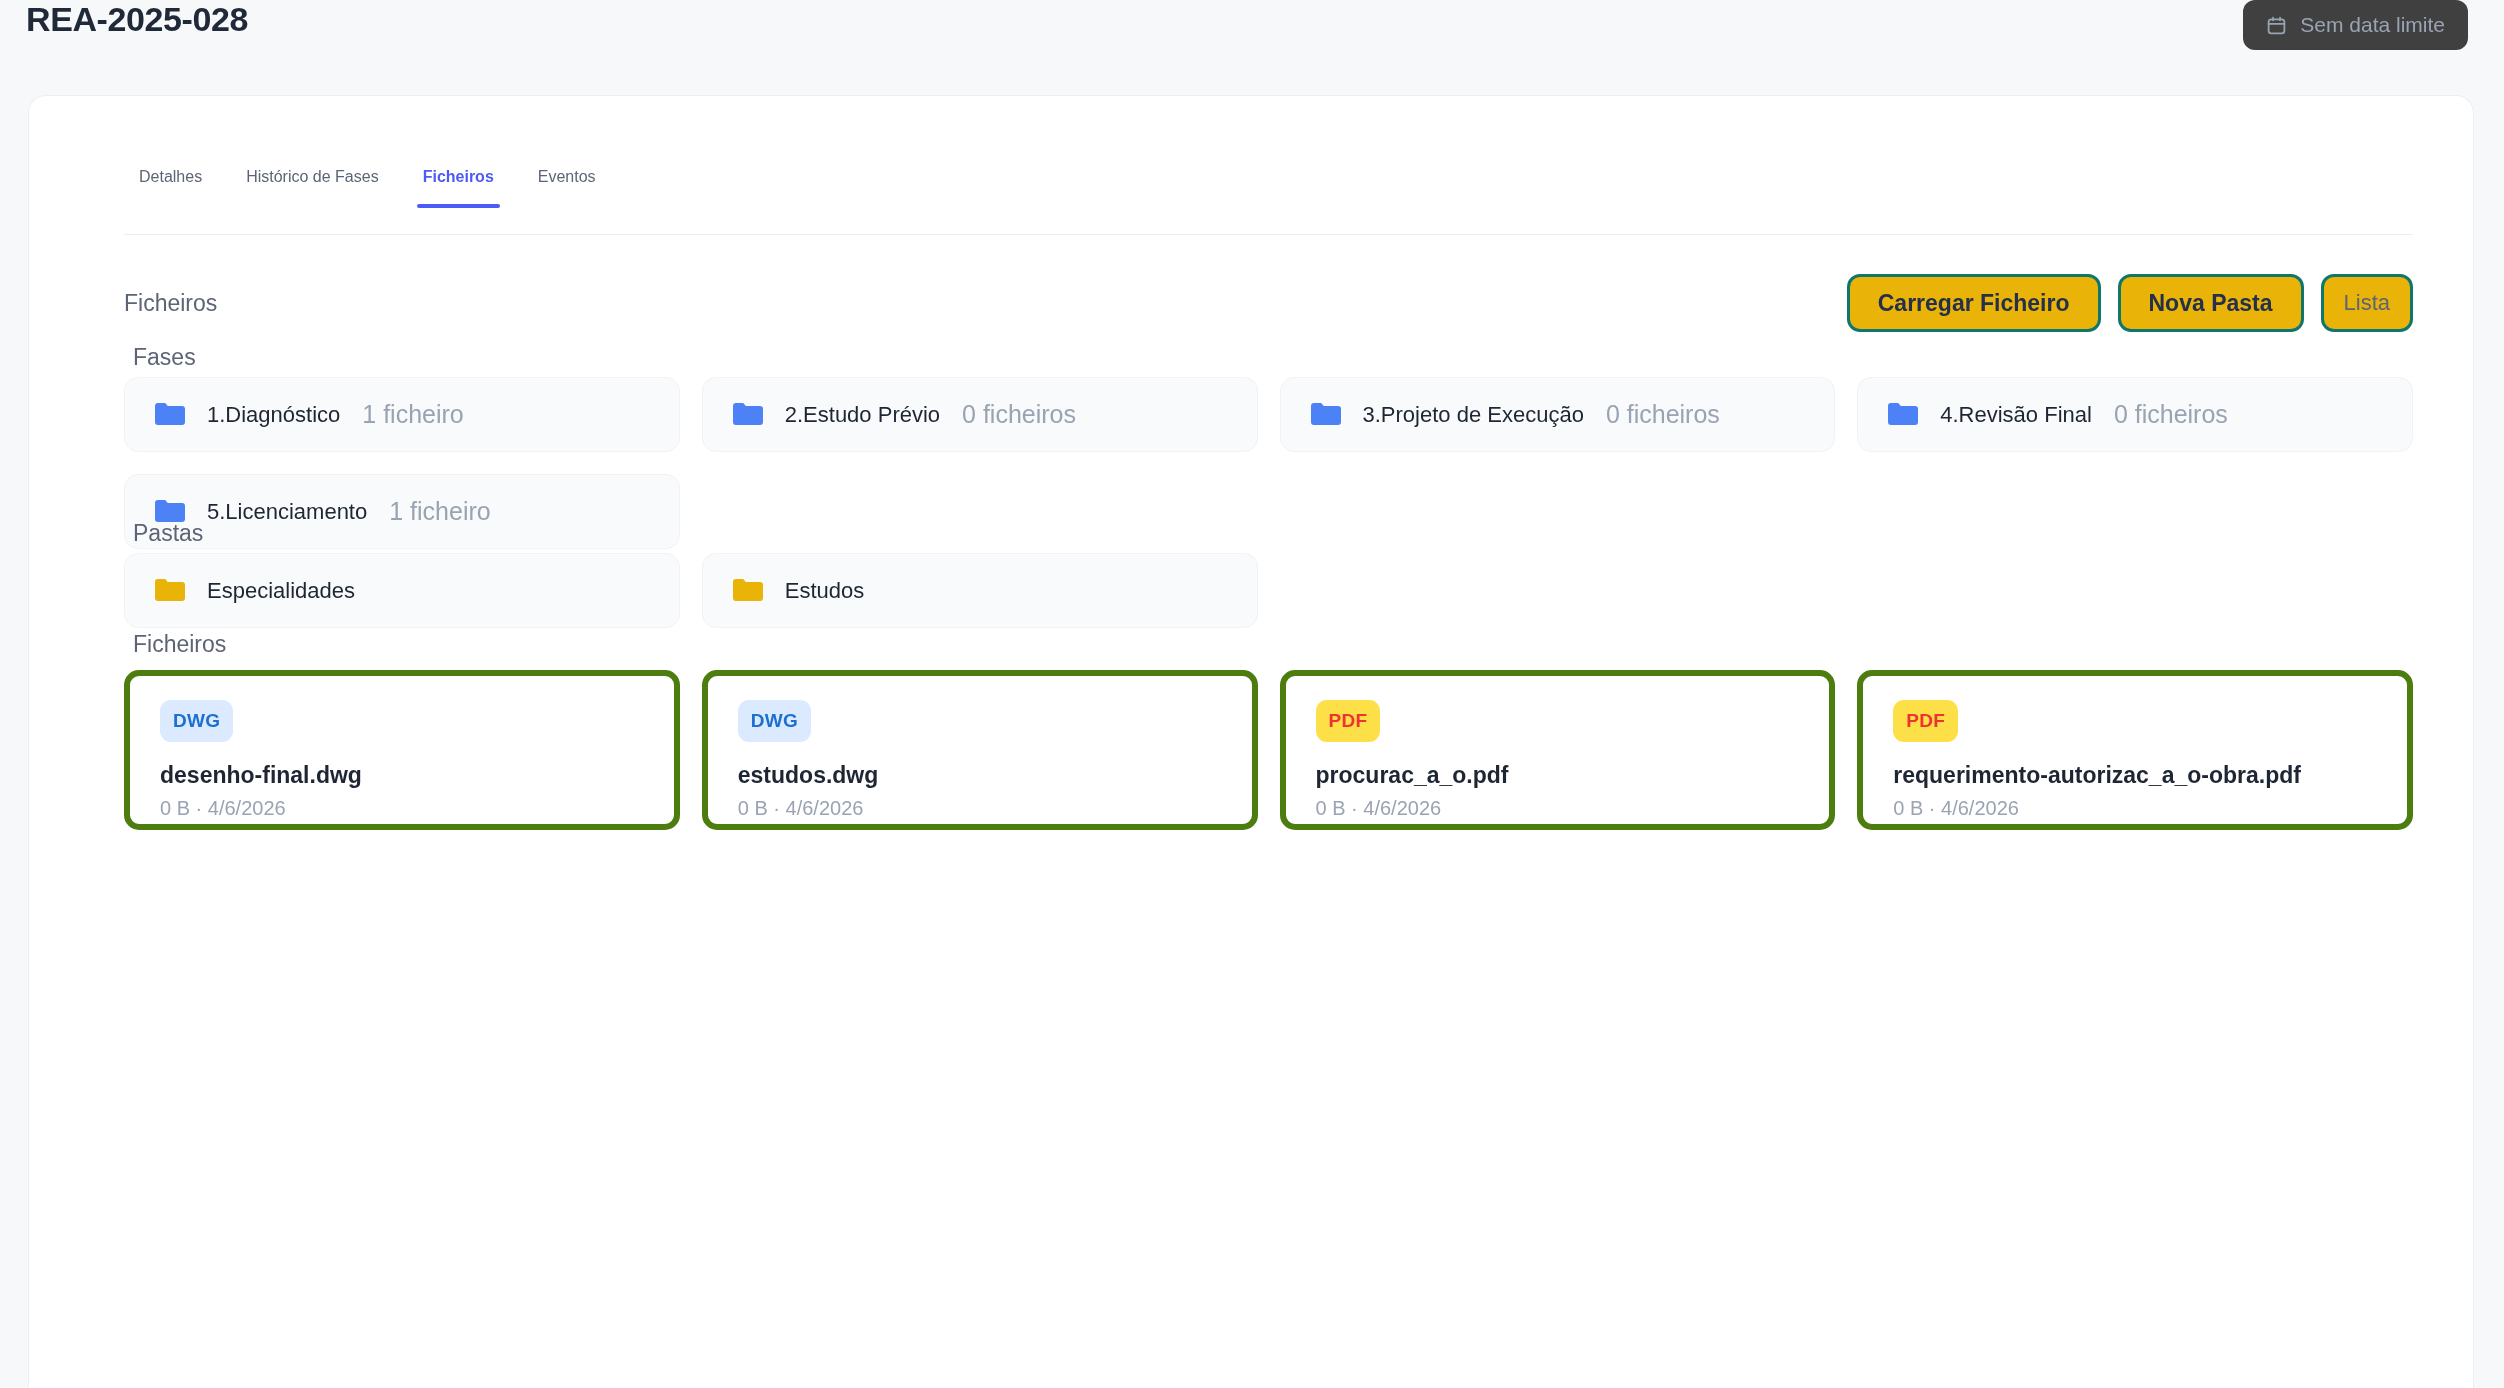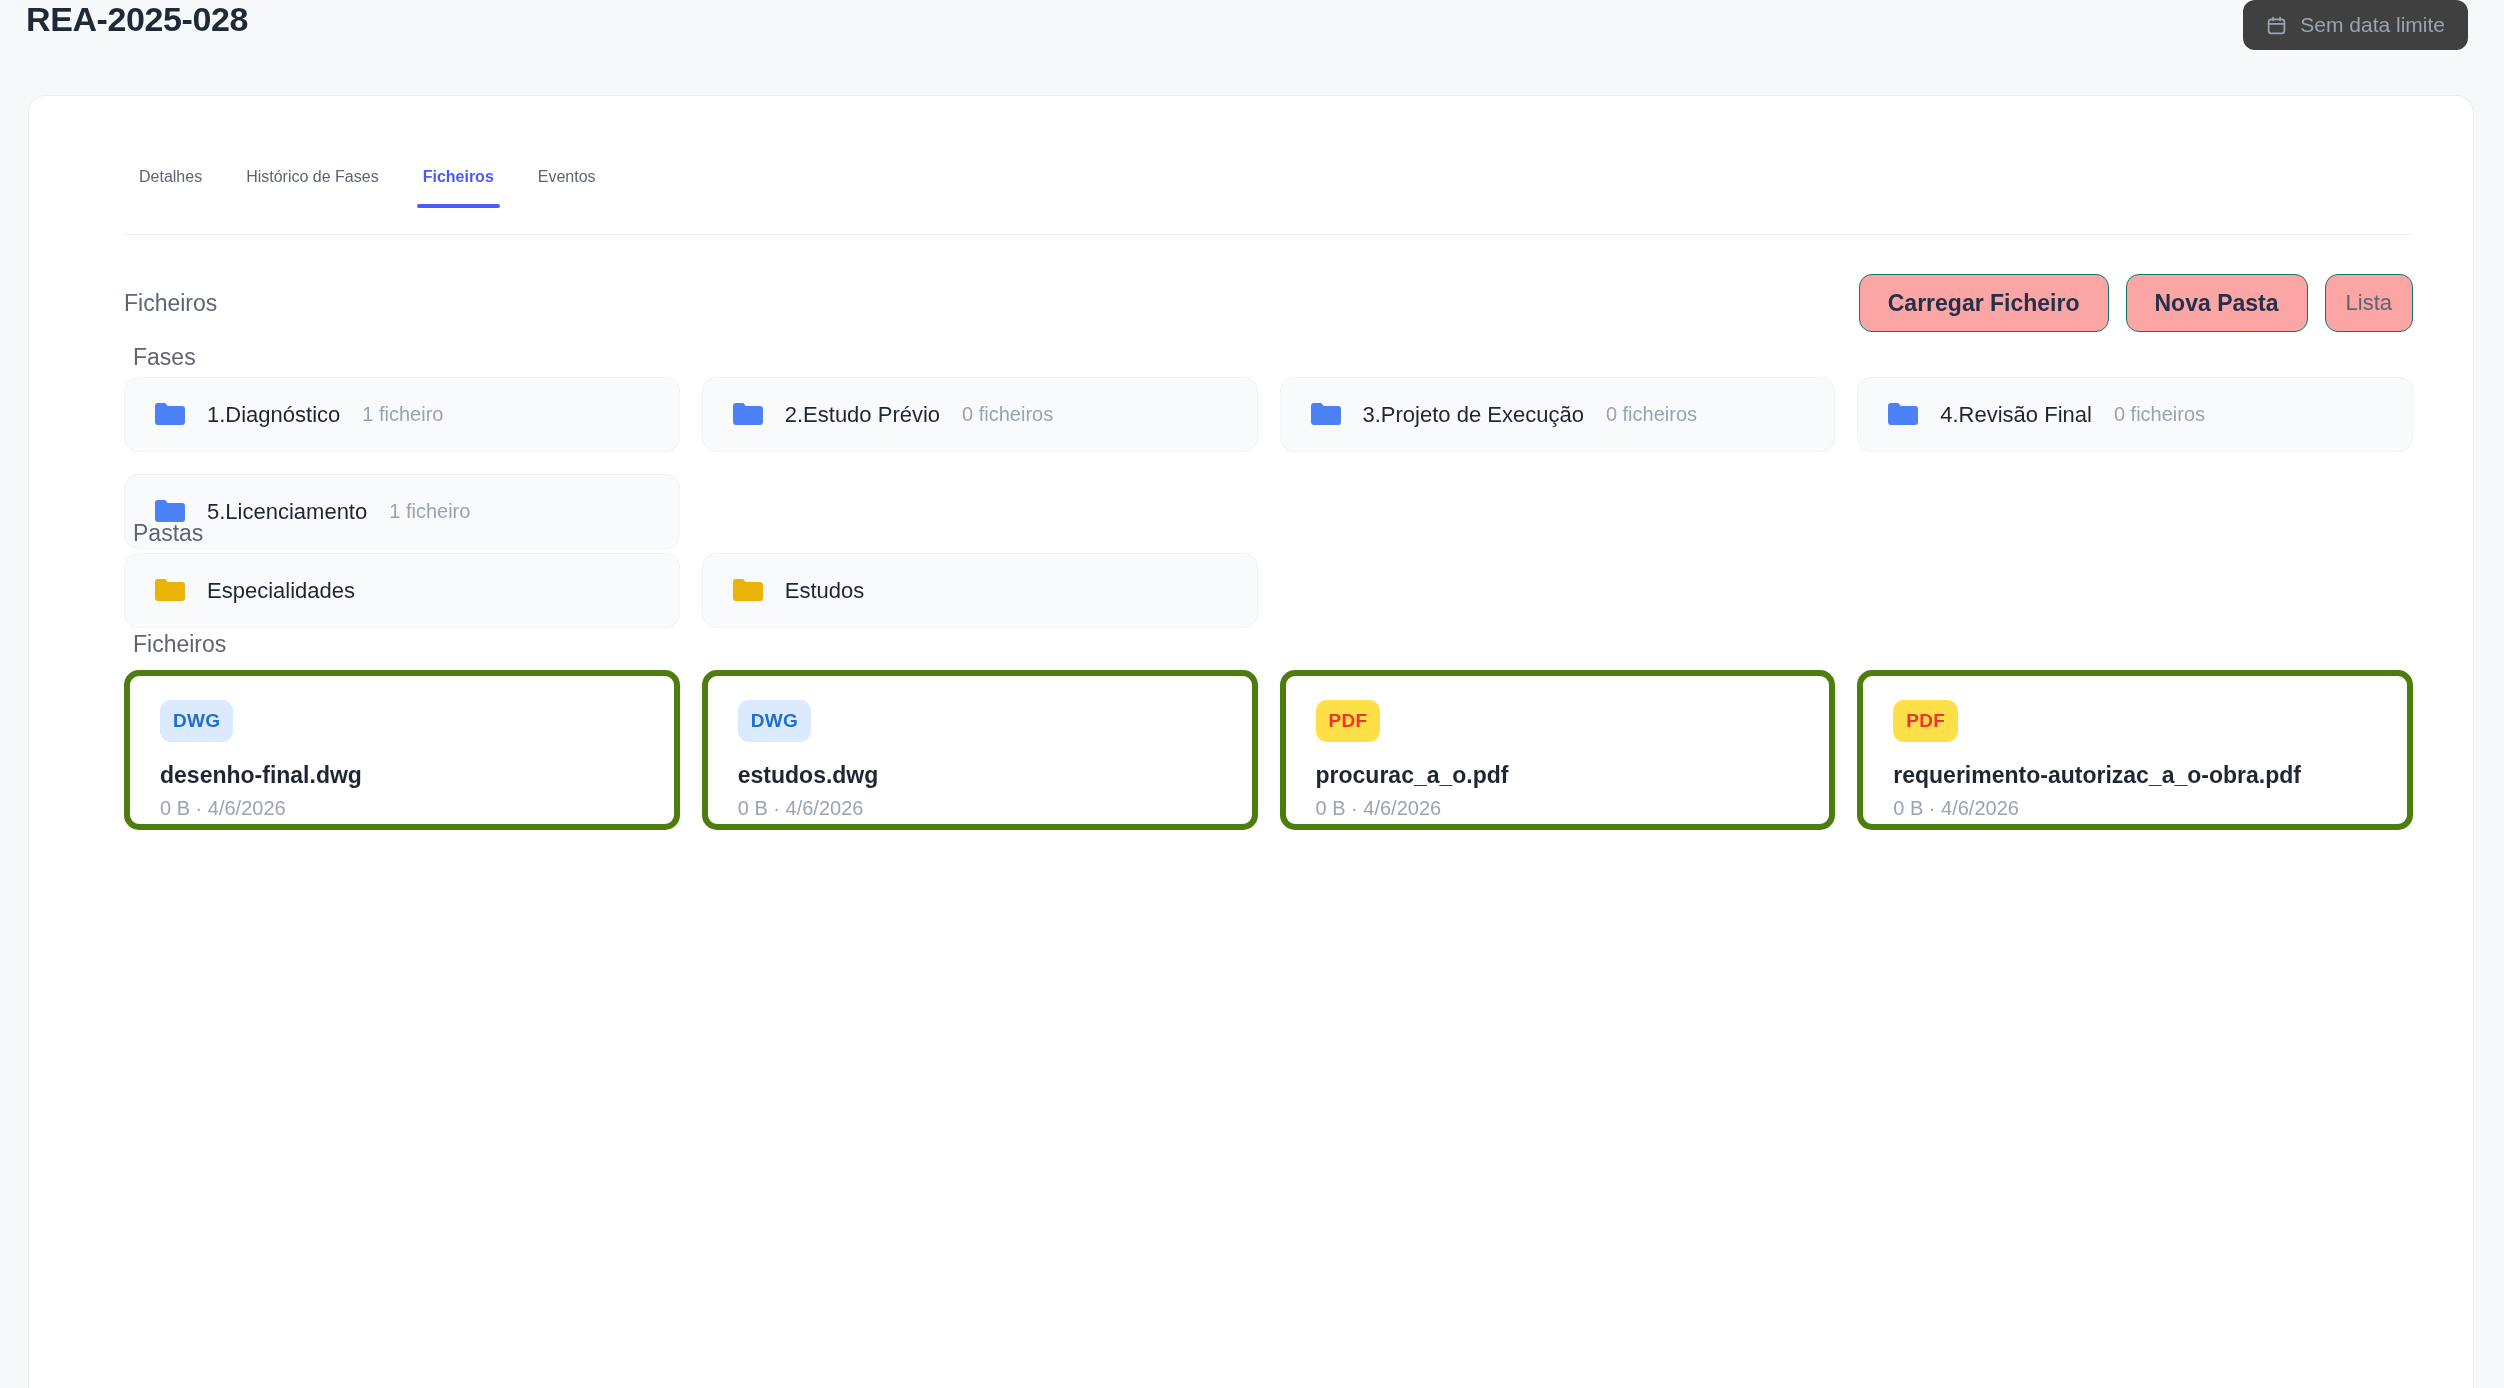--- a/index.html
+++ b/index.html
@@ -128,22 +128,22 @@
     align-items: center;
     gap: 17px;
   }
   .btn {
     display: inline-flex;
     align-items: center;
     justify-content: center;
     height: 58px;
     padding: 0 28px;
     border-radius: 13px;
-    border: 1px solid #0f766e;
-    background: #fca5a5;
+    border: 3px solid #0f766e;
+    background: #eab308;
     font-size: 23px;
     font-weight: bold;
     color: #25304a;
     cursor: pointer;
     white-space: nowrap;
   }
   .btn.subtle {
     font-weight: normal;
     color: #5c6475;
     padding: 0 20px;
@@ -179,21 +179,21 @@
     cursor: pointer;
   }
   .folder-icon { width: 30px; height: 25px; flex: none; }
   .tile-name {
     font-size: 22px;
     font-weight: normal;
     color: #1f2633;
     white-space: nowrap;
   }
   .tile-meta {
-    font-size: 20px;
+    font-size: 25px;
     color: #9aa3b2;
     white-space: nowrap;
   }
 
   
   .file-card {
     background: #ffffff;
     border: 6px solid #4d7c0f;
     border-radius: 15px;
     padding: 24px 30px 28px 30px;

